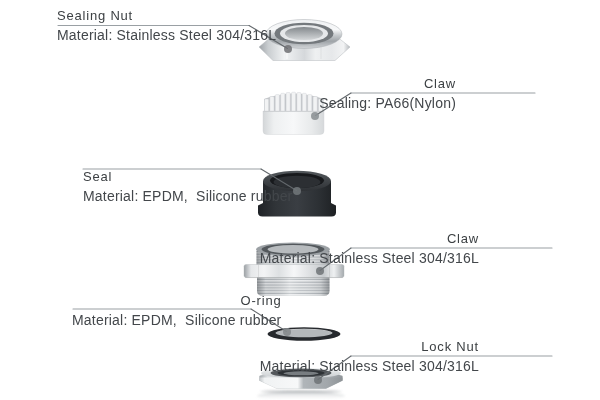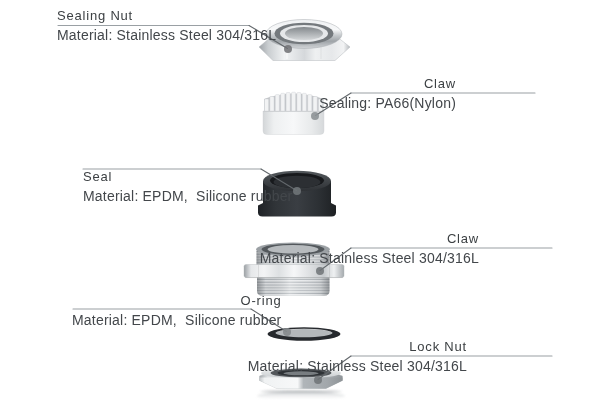--- a/index.html
+++ b/index.html
@@ -17,21 +17,21 @@
   .label .part-material{
     font-size:14px;line-height:13px;letter-spacing:0.2px;color:#43474b;
     white-space:pre;margin-top:5px;
   }
   .label.right{text-align:right;}
   #lbl-sealing-nut{left:57px;top:8px;}
   #lbl-claw{right:72px;top:76px;}
   #lbl-seal{left:83px;top:137px;margin-top:32px;}
   #lbl-body{right:49px;top:231px;}
   #lbl-oring{left:72px;top:293px;text-align:right;}
-  #lbl-lock-nut{right:61px;top:339px;}
+  #lbl-lock-nut{right:49px;top:339px;}
   
 </style>
 </head>
 <body>
 
 <div class="stage">
 
   <svg class="canvas" width="600" height="400" viewBox="0 0 600 400">
     <defs>
       <linearGradient id="mA" x1="0" y1="0" x2="1" y2="0">

